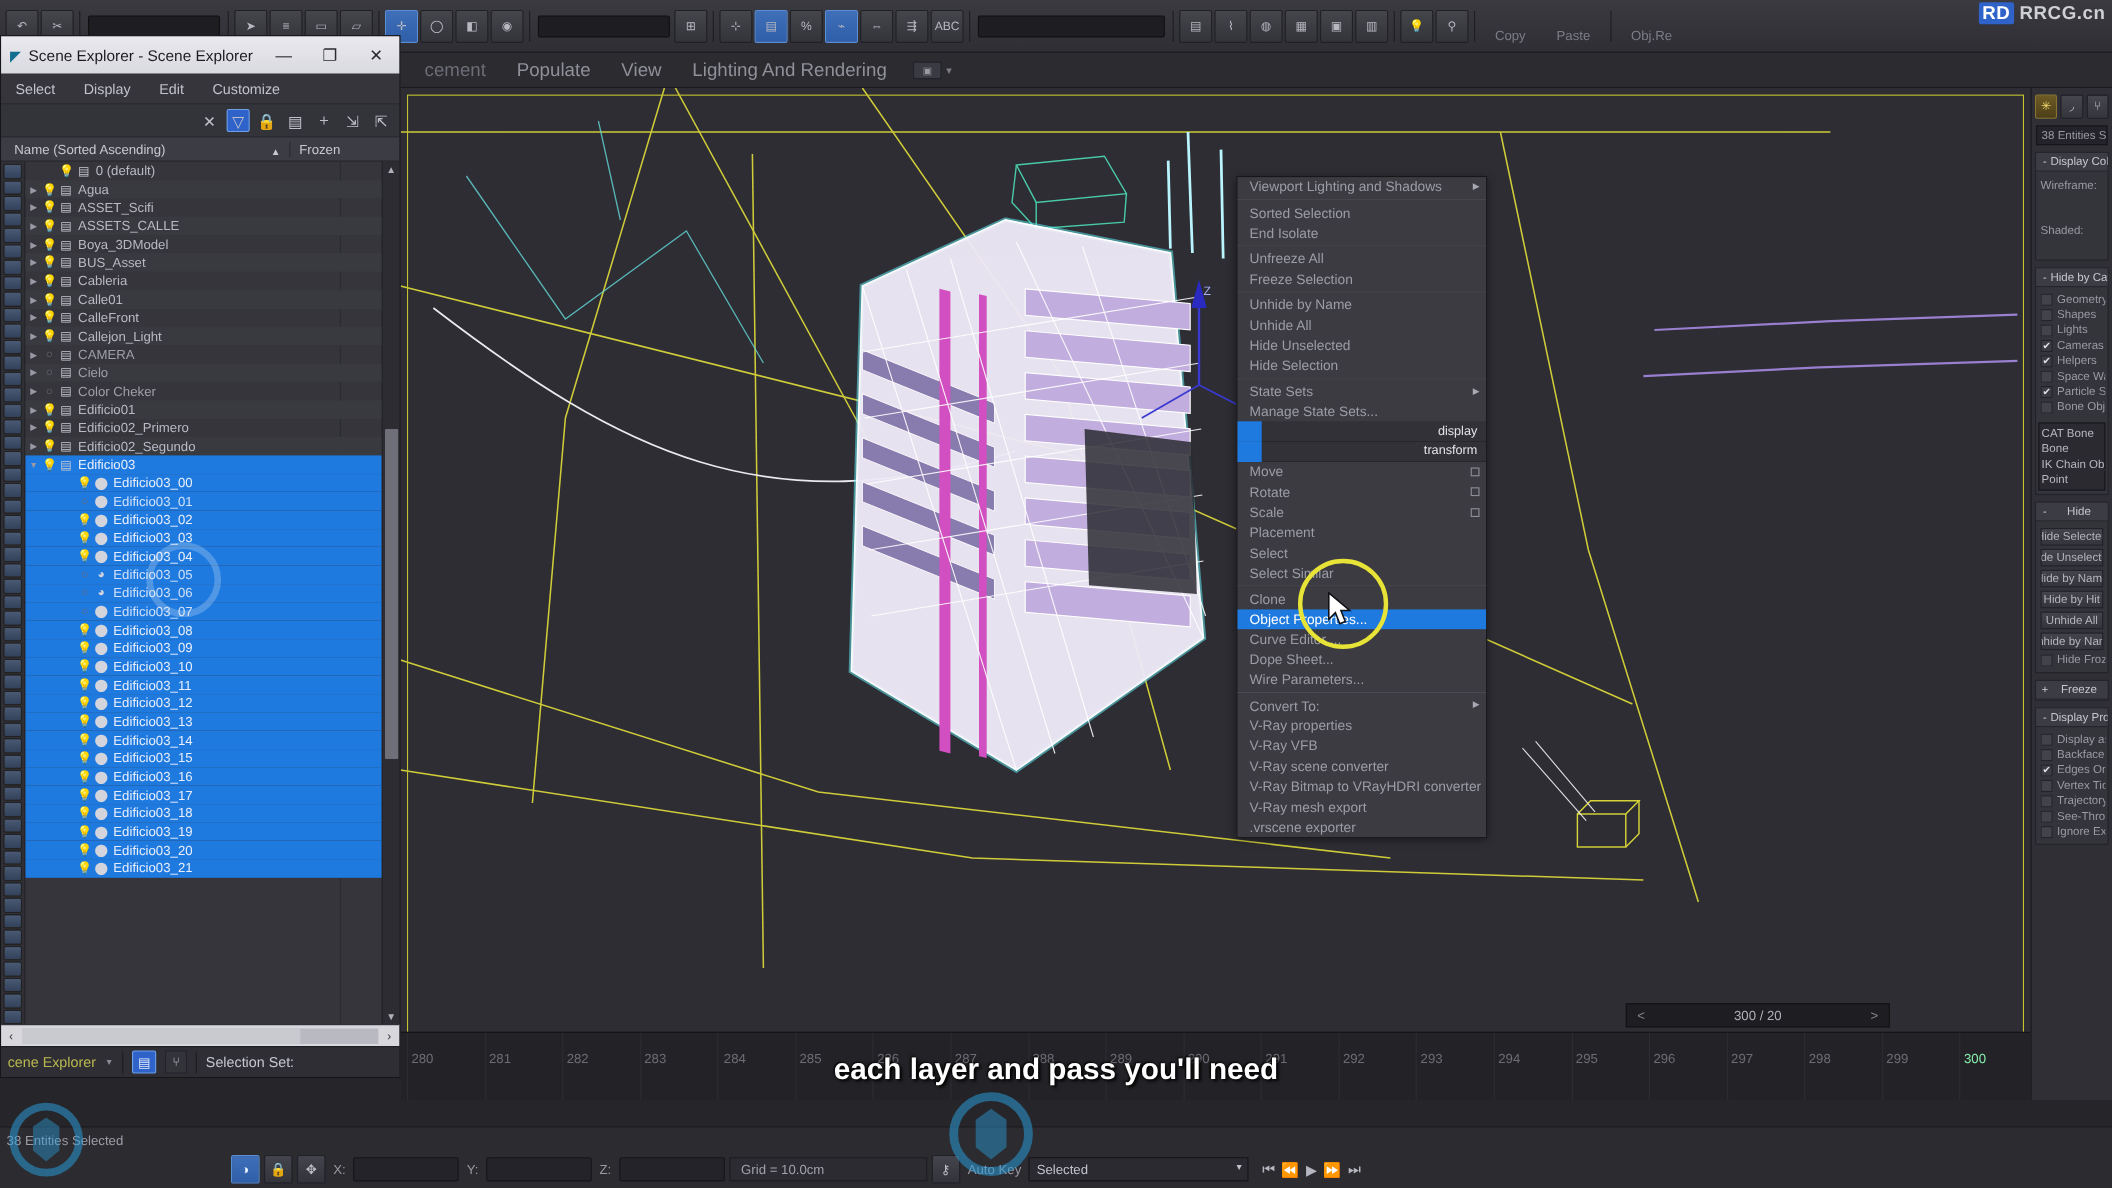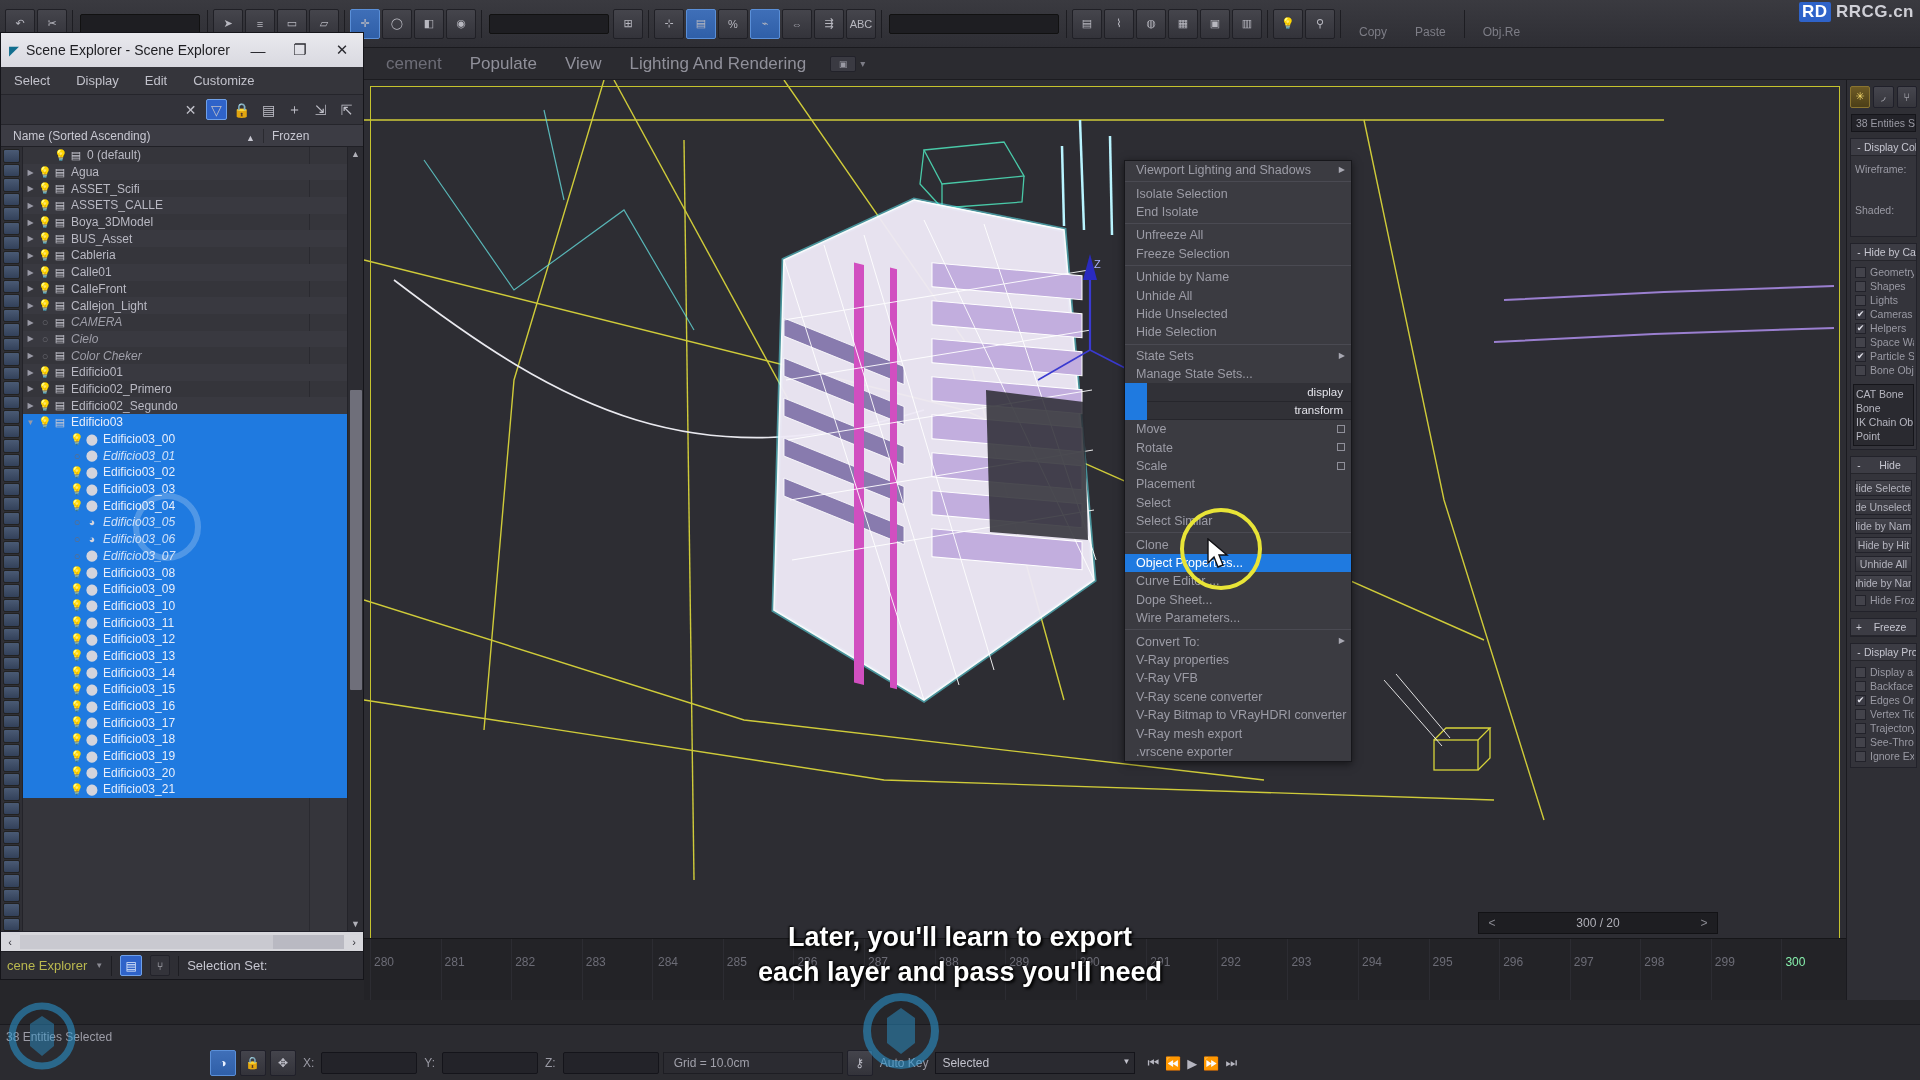--- a/index.html
+++ b/index.html
@@ -131,21 +131,21 @@
   }
   .row.alt { background:#393940; }
   .row.sel { background:#1f7ae0; color:#e8eefb; }
   .row .exp { width:15px; text-align:center; color:#9a9aa6; font-size:8px; }
   .row .bulb { width:14px; text-align:center; font-size:11px; }
   .row .bulb.on { color:#dede7a; }
   .row .bulb.off { color:#6b6b72; }
   .row .licon { width:16px; text-align:center; color:#c9c9d2; font-size:11px; }
   .row .oicon { width:16px; text-align:center; color:#d4d4dc; font-size:11px; }
   .row .nm { padding-left:3px; }
-  .row .nm.ital { font-style:italic; color:#9f9fa9; }
+  .row .nm.ital { color:#9f9fa9; }
   .row.sel .nm.ital { color:#cfe0f8; }
   .se-frozencol { position:absolute; left:286px; top:0; bottom:0; width:1px; background:#2a2a30; }
   .se-scroll-v {
     width:16px; background:#2c2c32; border-left:1px solid #232329;
     display:flex; flex-direction:column; align-items:center; justify-content:space-between;
   }
   .se-scroll-v .ar { color:#b0b0b8; font-size:9px; padding:2px 0; }
   .se-scroll-v .thumb { width:12px; height:300px; background:#6f6f7a; border-radius:1px; margin-top:2px;}
   .se-scroll-h {
     height:20px; background:#d7d7dc; display:flex; align-items:center;
@@ -484,21 +484,21 @@
   </div>
 
   <div class="ctx">
     <div id="ctx-groups">
         <div class="it">
           <span>Viewport Lighting and Shadows</span>
           <span class="sub">▶</span>
         </div>
         <div class="sep"></div>
         <div class="it">
-          <span>Isolate Selection</span>
+          <span>Sorted Selection</span>
         </div>
         <div class="it">
           <span>End Isolate</span>
         </div>
         <div class="sep"></div>
         <div class="it">
           <span>Unfreeze All</span>
         </div>
         <div class="it">
           <span>Freeze Selection</span>
@@ -1126,21 +1126,20 @@
           </div>
           <div class="cb">
             <span class="box"></span>
             <span>Ignore Extents</span>
           </div>
         </div>
     </div>
   </div>
 
   <div class="subs">
-    <div class="sub-en1">Later, you'll learn to export</div>
     <div class="sub-en2">each layer and pass you'll need</div>
   </div>
 
   <svg class="wm" style="left:6px; top:1000px; width:72px; height:72px;" viewBox="0 0 72 72">
     <circle cx="36" cy="36" r="30" fill="none" stroke="#2a9ad6" stroke-width="7"></circle>
     <path d="M36 16 L48 24 L48 46 L36 56 L24 46 L24 24 Z" fill="#2a9ad6" opacity=".8"></path>
   </svg>
   <svg class="wm" style="left:860px; top:990px; width:82px; height:82px;" viewBox="0 0 82 82">
     <circle cx="41" cy="41" r="34" fill="none" stroke="#2a9ad6" stroke-width="8"></circle>
     <path d="M41 18 L55 28 L55 53 L41 64 L27 53 L27 28 Z" fill="#2a9ad6" opacity=".85"></path>

